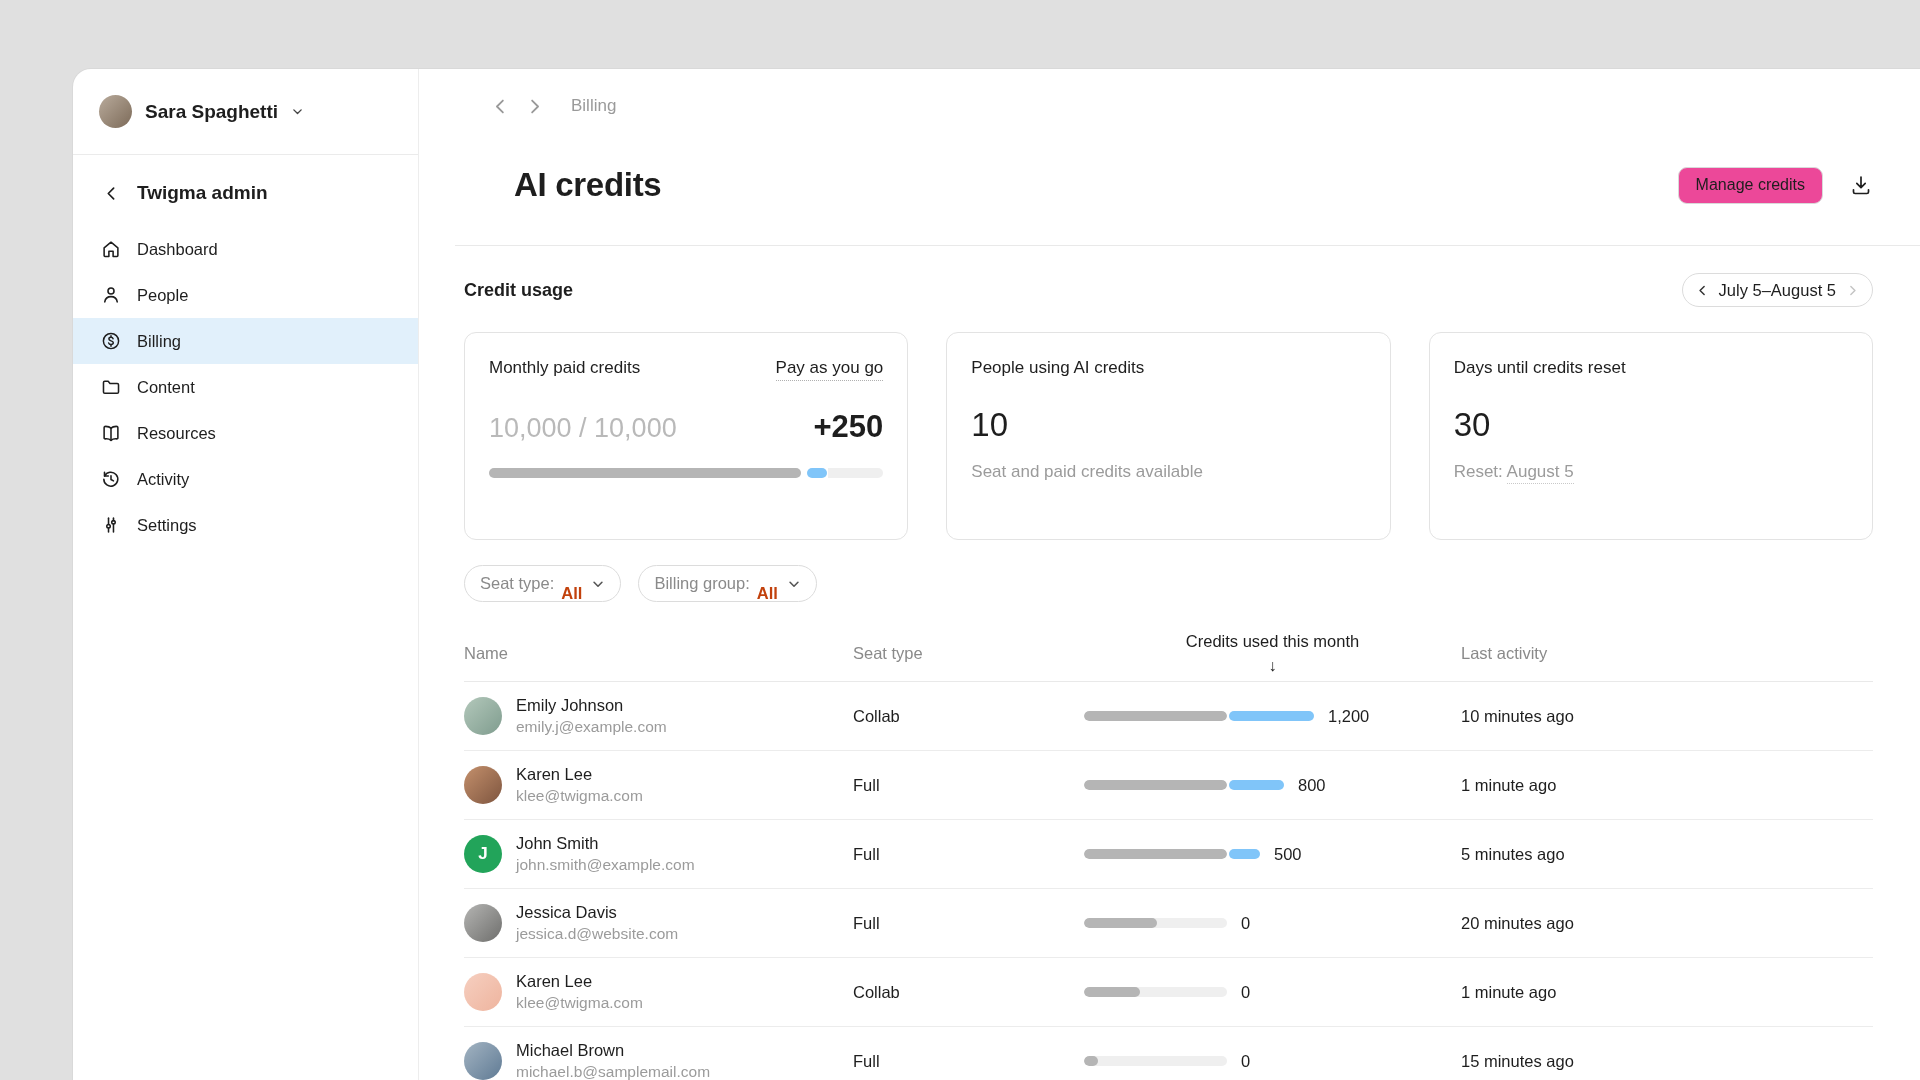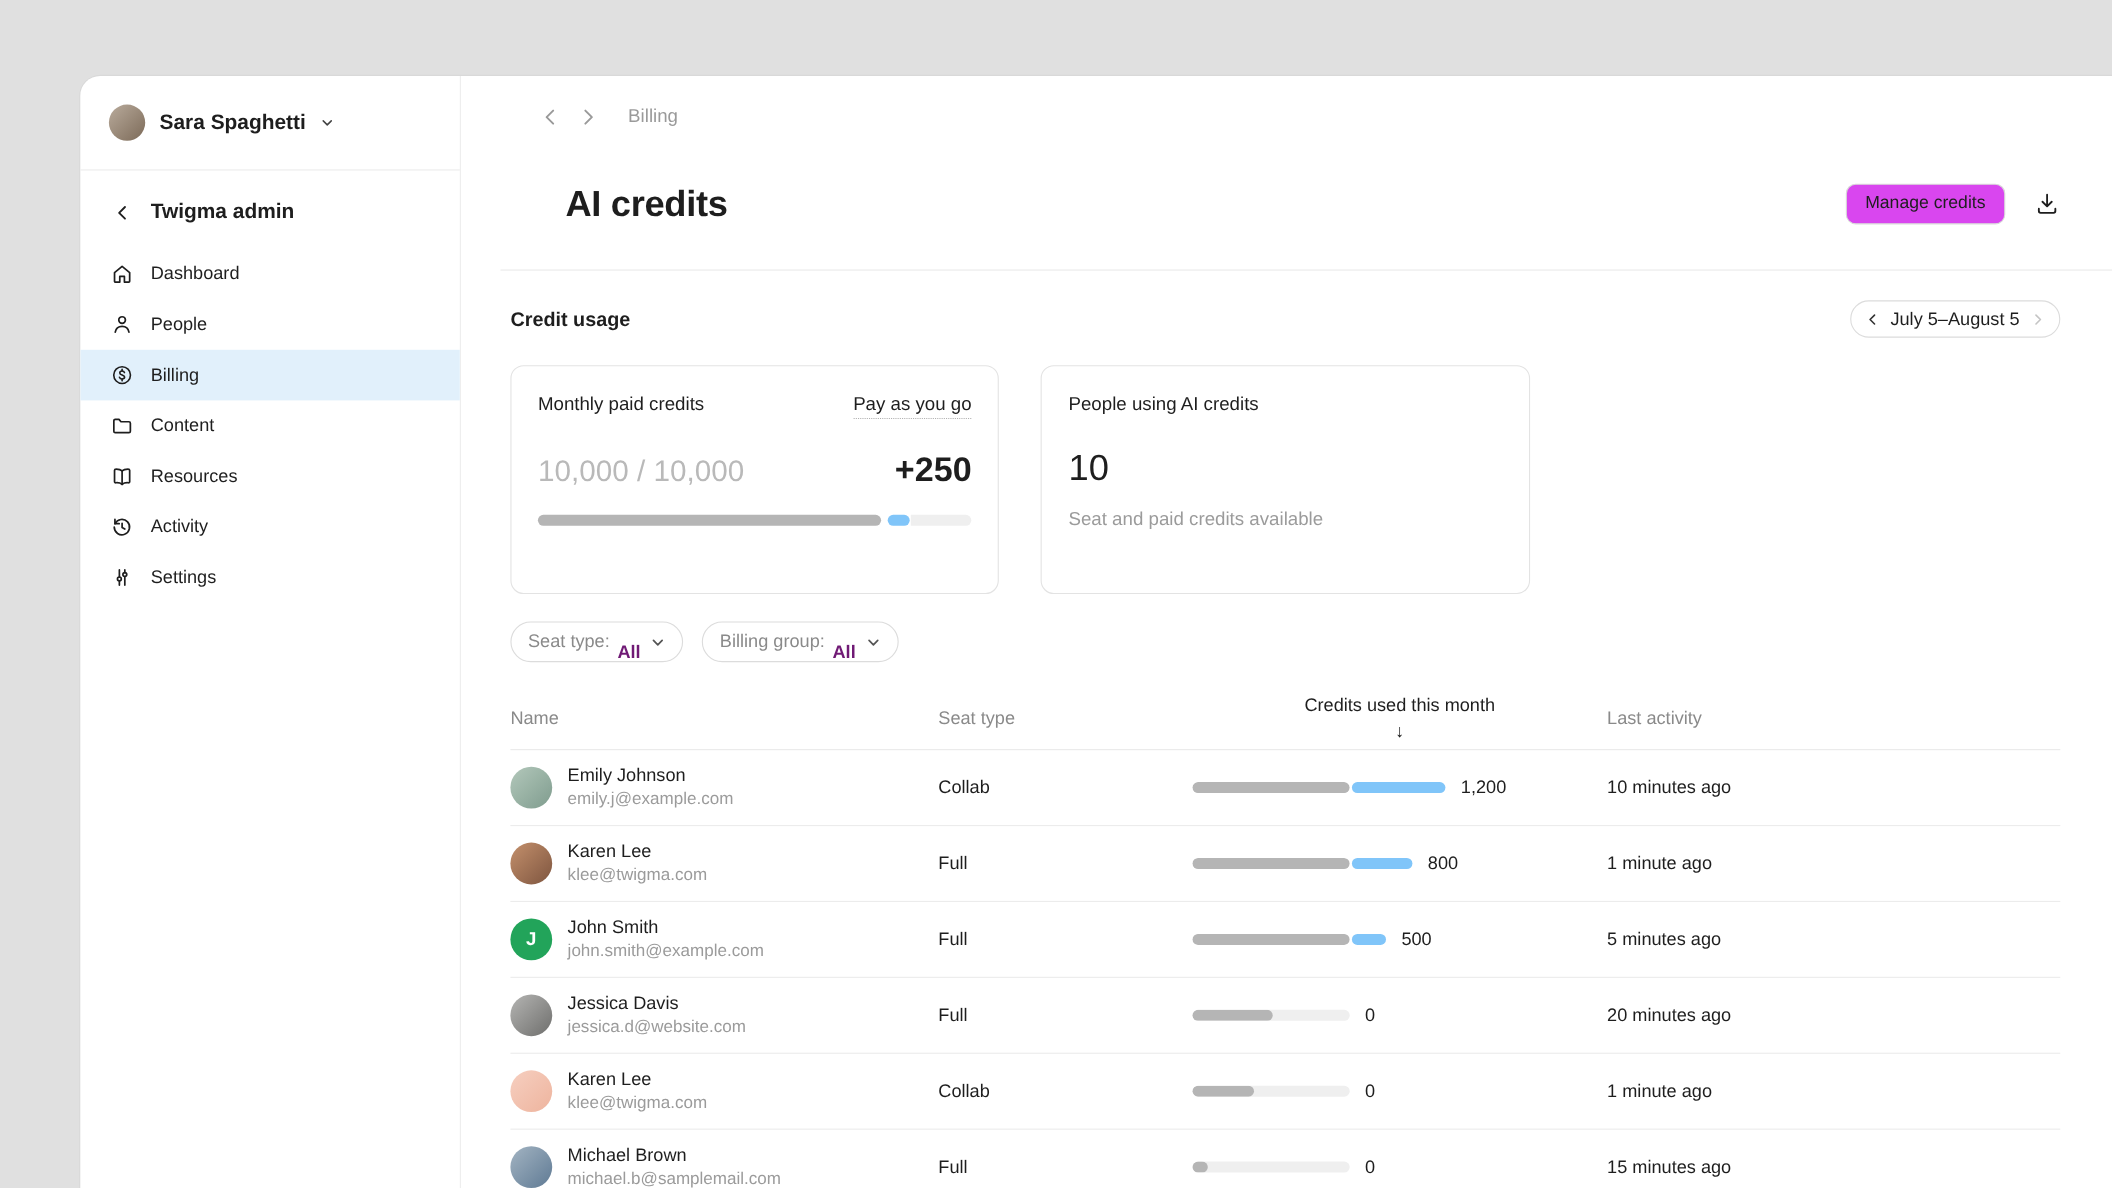--- a/index.html
+++ b/index.html
@@ -33,21 +33,21 @@
   .nav-item.active { background:#e1f0fb; }
   .nav-icon { width:22px; height:22px; flex:none; color:#1e1e1e; }
 
   
   .main { flex:1; display:flex; flex-direction:column; min-width:0; }
   .breadcrumb-row { display:flex; align-items:center; gap:15px; margin:27px 47px 0 72px; color:#9a9a9a; font-size:17px; }
   .bc-btn { width:19px; height:19px; border:none; background:none; padding:0; color:#9a9a9a; cursor:pointer; }
   .title-row { display:flex; align-items:center; justify-content:space-between; margin:38px 47px 0 83px; }
   .page-title { margin:12px; font-size:33px; font-weight:700; letter-spacing:-0.3px; }
   .title-actions { display:flex; align-items:center; gap:26px; }
-  .manage-btn { height:37px; padding:0 17px; border:1px solid #d9d9d9; border-radius:9px; background:#d946ef; font-size:16px; font-weight:500; font-family:inherit; color:#1e1e1e; cursor:pointer; }
+  .manage-btn { height:37px; padding:0 17px; border:1px solid #d9d9d9; border-radius:9px; background:#ec4899; font-size:16px; font-weight:500; font-family:inherit; color:#1e1e1e; cursor:pointer; }
   .dl-btn { width:24px; height:24px; border:none; background:none; padding:0; color:#1e1e1e; cursor:pointer; }
   .header-divider { height:1px; background:#e9e9e9; margin:29px 0 0 36px; flex:none; }
 
   .usage-head { display:flex; align-items:center; justify-content:space-between; margin:27px 47px 0 45px; }
   .section-title { font-size:18px; font-weight:700; }
   .date-pill { height:34px; display:flex; align-items:center; gap:10px; padding:0 13px; border:1px solid #dcdcdc; border-radius:17px; background:#fff; font-size:16.5px; cursor:pointer; }
   .date-chev { width:13px; height:13px; border:none; background:none; padding:0; cursor:pointer; }
   .date-prev { color:#333; }
   .date-next { color:#c4c4c4; }
 
@@ -62,21 +62,21 @@
   .card-sub { font-size:17px; color:#9b9b9b; margin-top:18px; }
   .card-bar { display:flex; align-items:center; margin-top:23px; height:10px; }
   .cb-fill { height:10px; border-radius:5px; background:#b5b5b5; }
   .cb-gap { height:10px; }
   .cb-paid { height:10px; border-radius:5px; background:#80c5f9; }
   .cb-rest { flex:1; height:10px; background:#efefef; border-radius:0 5px 5px 0; margin-left:1px; }
 
   .filters { display:flex; gap:17px; margin:25px 47px 0 45px; }
   .filter-pill { height:37px; display:flex; align-items:center; gap:7px; padding:0 15px; border:1px solid #dcdcdc; border-radius:19px; background:#fff; font-size:16.5px; cursor:pointer; }
   .filter-label { color:#8a8a8a; }
-  .filter-value { color:#701a75; font-weight:600;margin-top:20px; }
+  .filter-value { color:#c2410c; font-weight:600;margin-top:20px; }
   .filter-chev { width:14px; height:14px; color:#555; margin-left:2px; }
 
   .table { margin:0 47px 0 45px; }
   .tgrid { display:grid; grid-template-columns:389px 231px 377px 1fr; align-items:center; }
   .table-head { margin-top:23px; height:57px; border-bottom:1px solid #e9e9e9; font-size:16.5px; color:#8a8a8a; }
   .th-sort { color:#1e1e1e; display:flex; align-items:center; gap:6px; cursor:pointer;flex-direction:column; }
   .sort-arrow { font-size:16px; }
   .trow { height:69px; border-bottom:1px solid #ececec; }
   .cell-name { display:flex; align-items:center; gap:14px; }
   .avatar { width:38px; height:38px; border-radius:50%; flex:none; display:flex; align-items:center; justify-content:center; color:#fff; font-size:17px; font-weight:600; }
@@ -252,20 +252,30 @@
       </div>
 
       <div class="card">
         <div class="card-top">
             <span>People using AI credits</span>
           </div>
         <div class="big-val">10</div>
         <div class="card-sub">Seat and paid credits available</div>
       </div>
 
+      <div class="card">
+        <div class="card-top">
+            <span>Days until credits reset</span>
+          </div>
+        <div class="big-val">30</div>
+        <div class="card-sub">
+          <span>Reset:</span>
+          <span class="dotted-link" style="border-color:#c9c9c9;">August 5</span>
+        </div>
+      </div>
     </div>
 
     <div class="filters" id="filters">
         <div class="filter-pill">
     <span class="filter-label">Seat type:</span>
     <span class="filter-value">All</span>
     <span class="filter-chev">
       <svg viewBox="0 0 16 16" fill="none" stroke="currentColor" stroke-width="1.8" stroke-linecap="round" stroke-linejoin="round">
               <path d="M3.5 6 8 10.5 12.5 6"></path>
             </svg>

